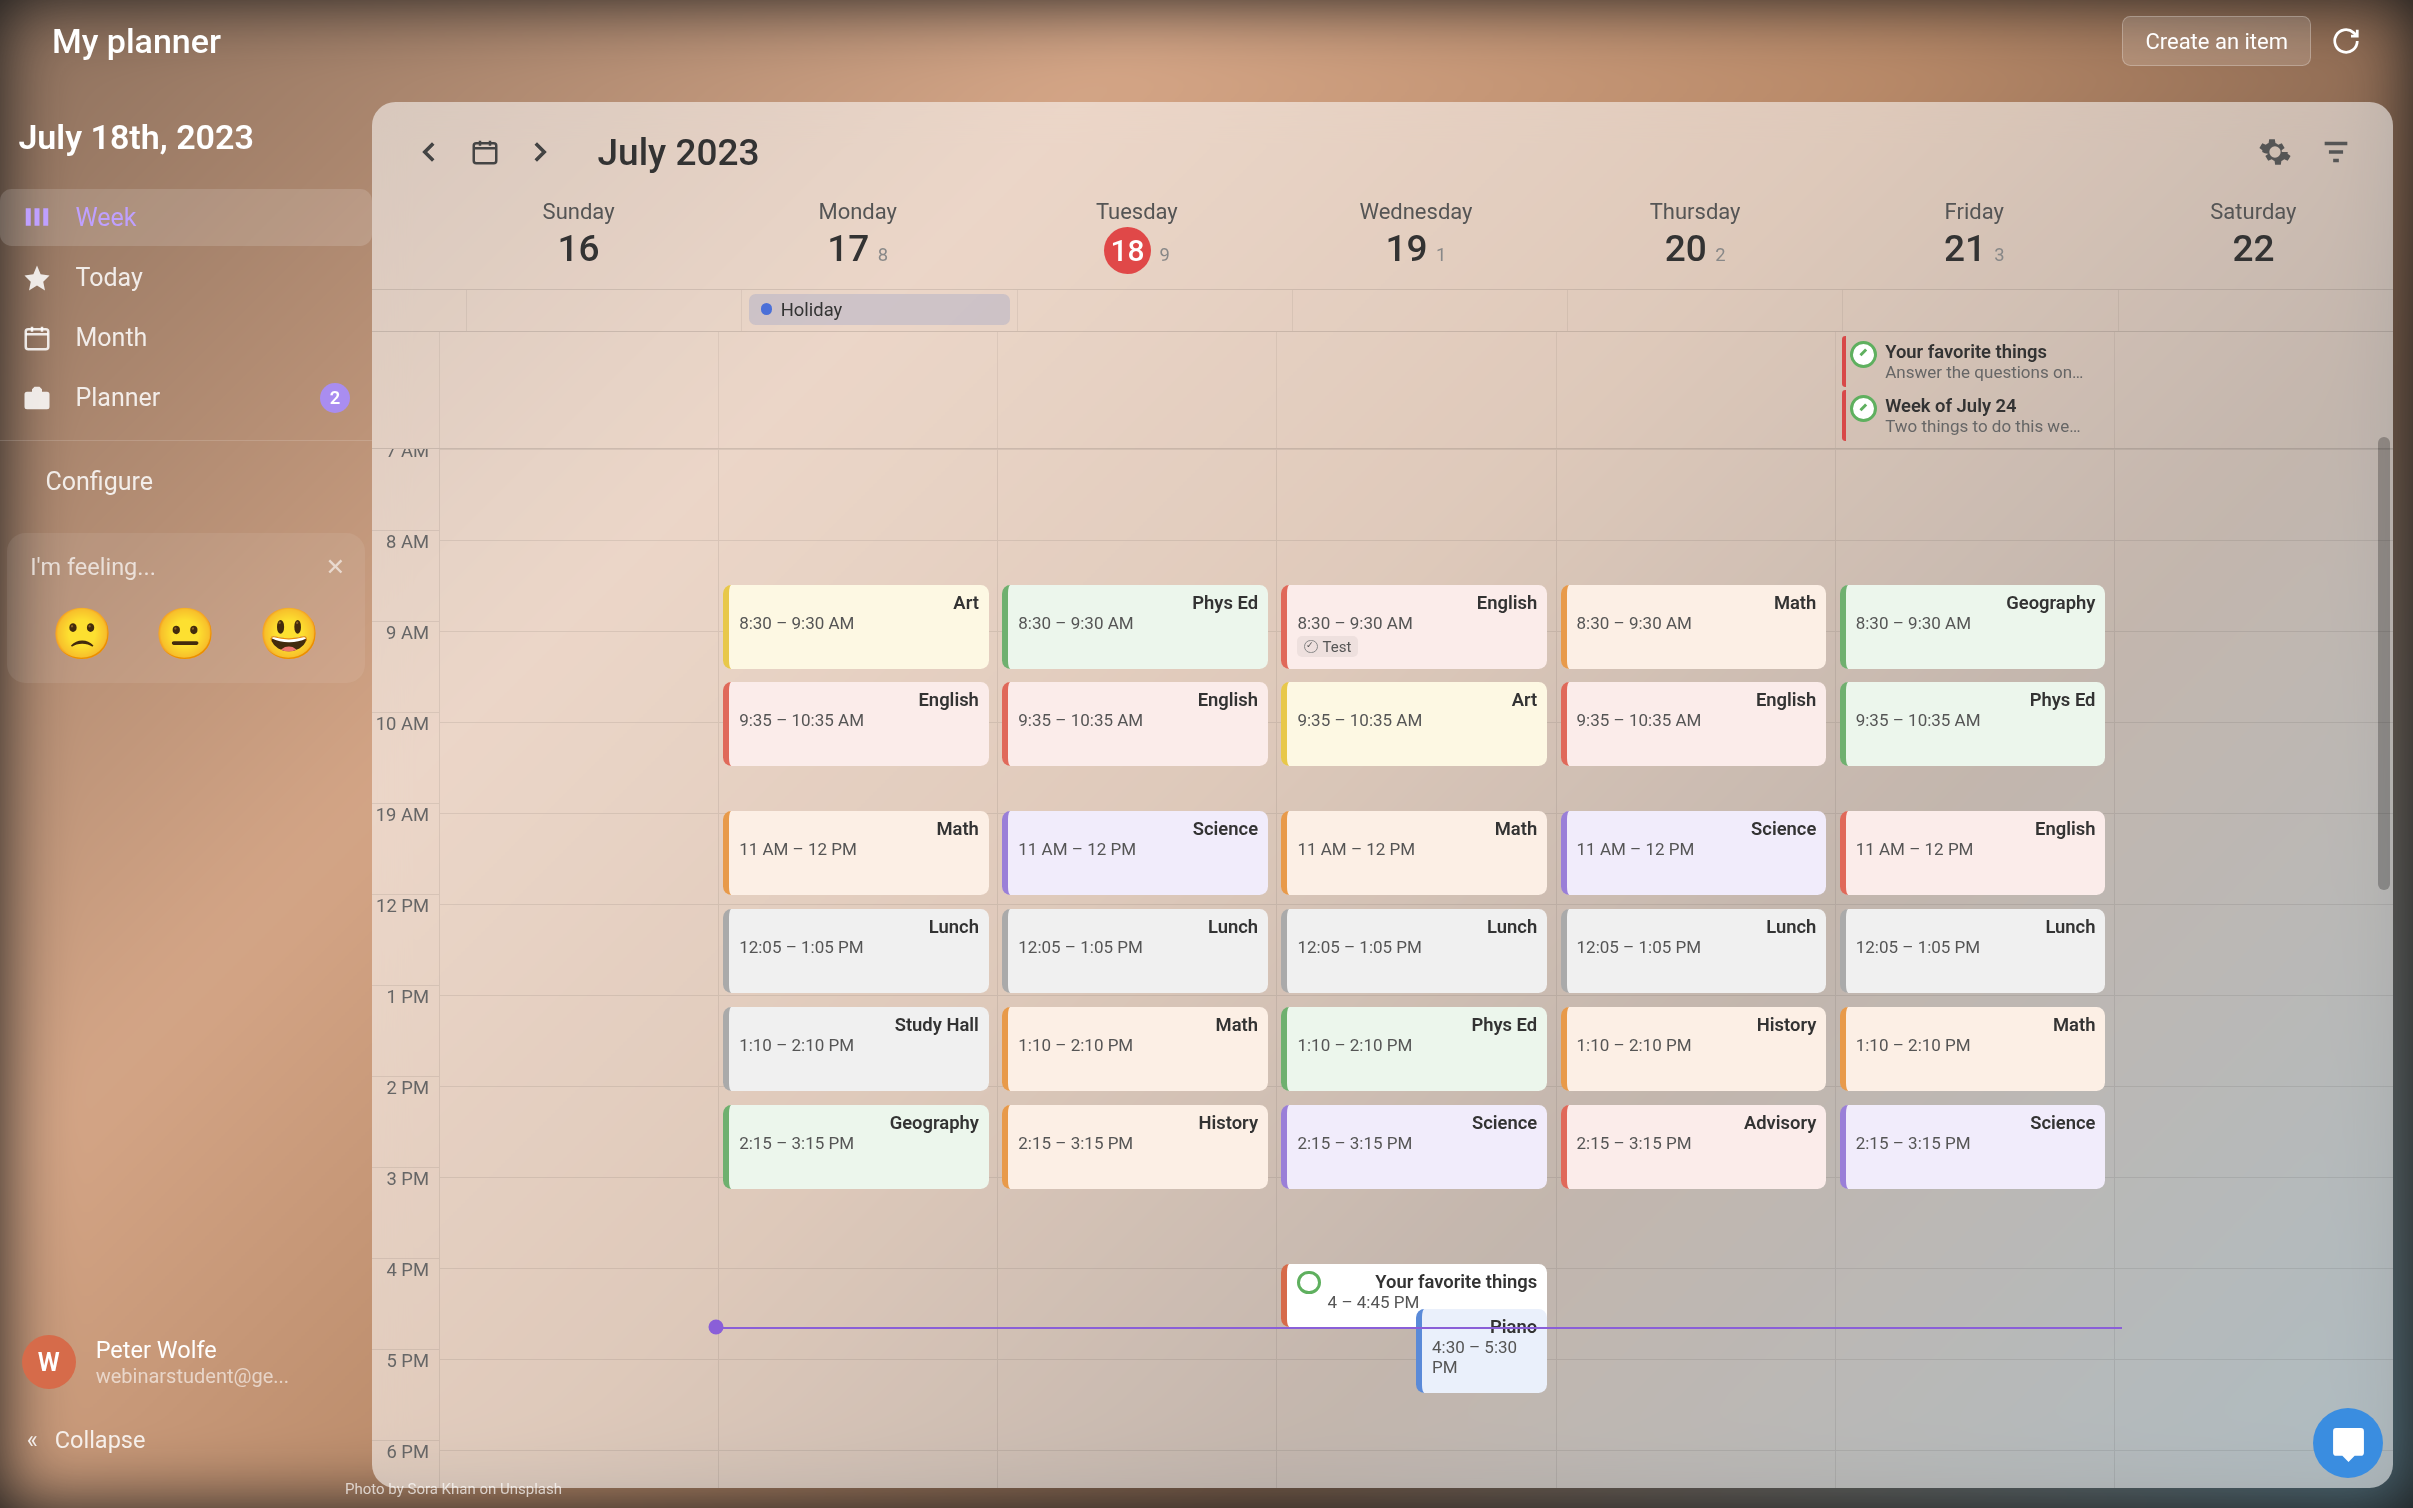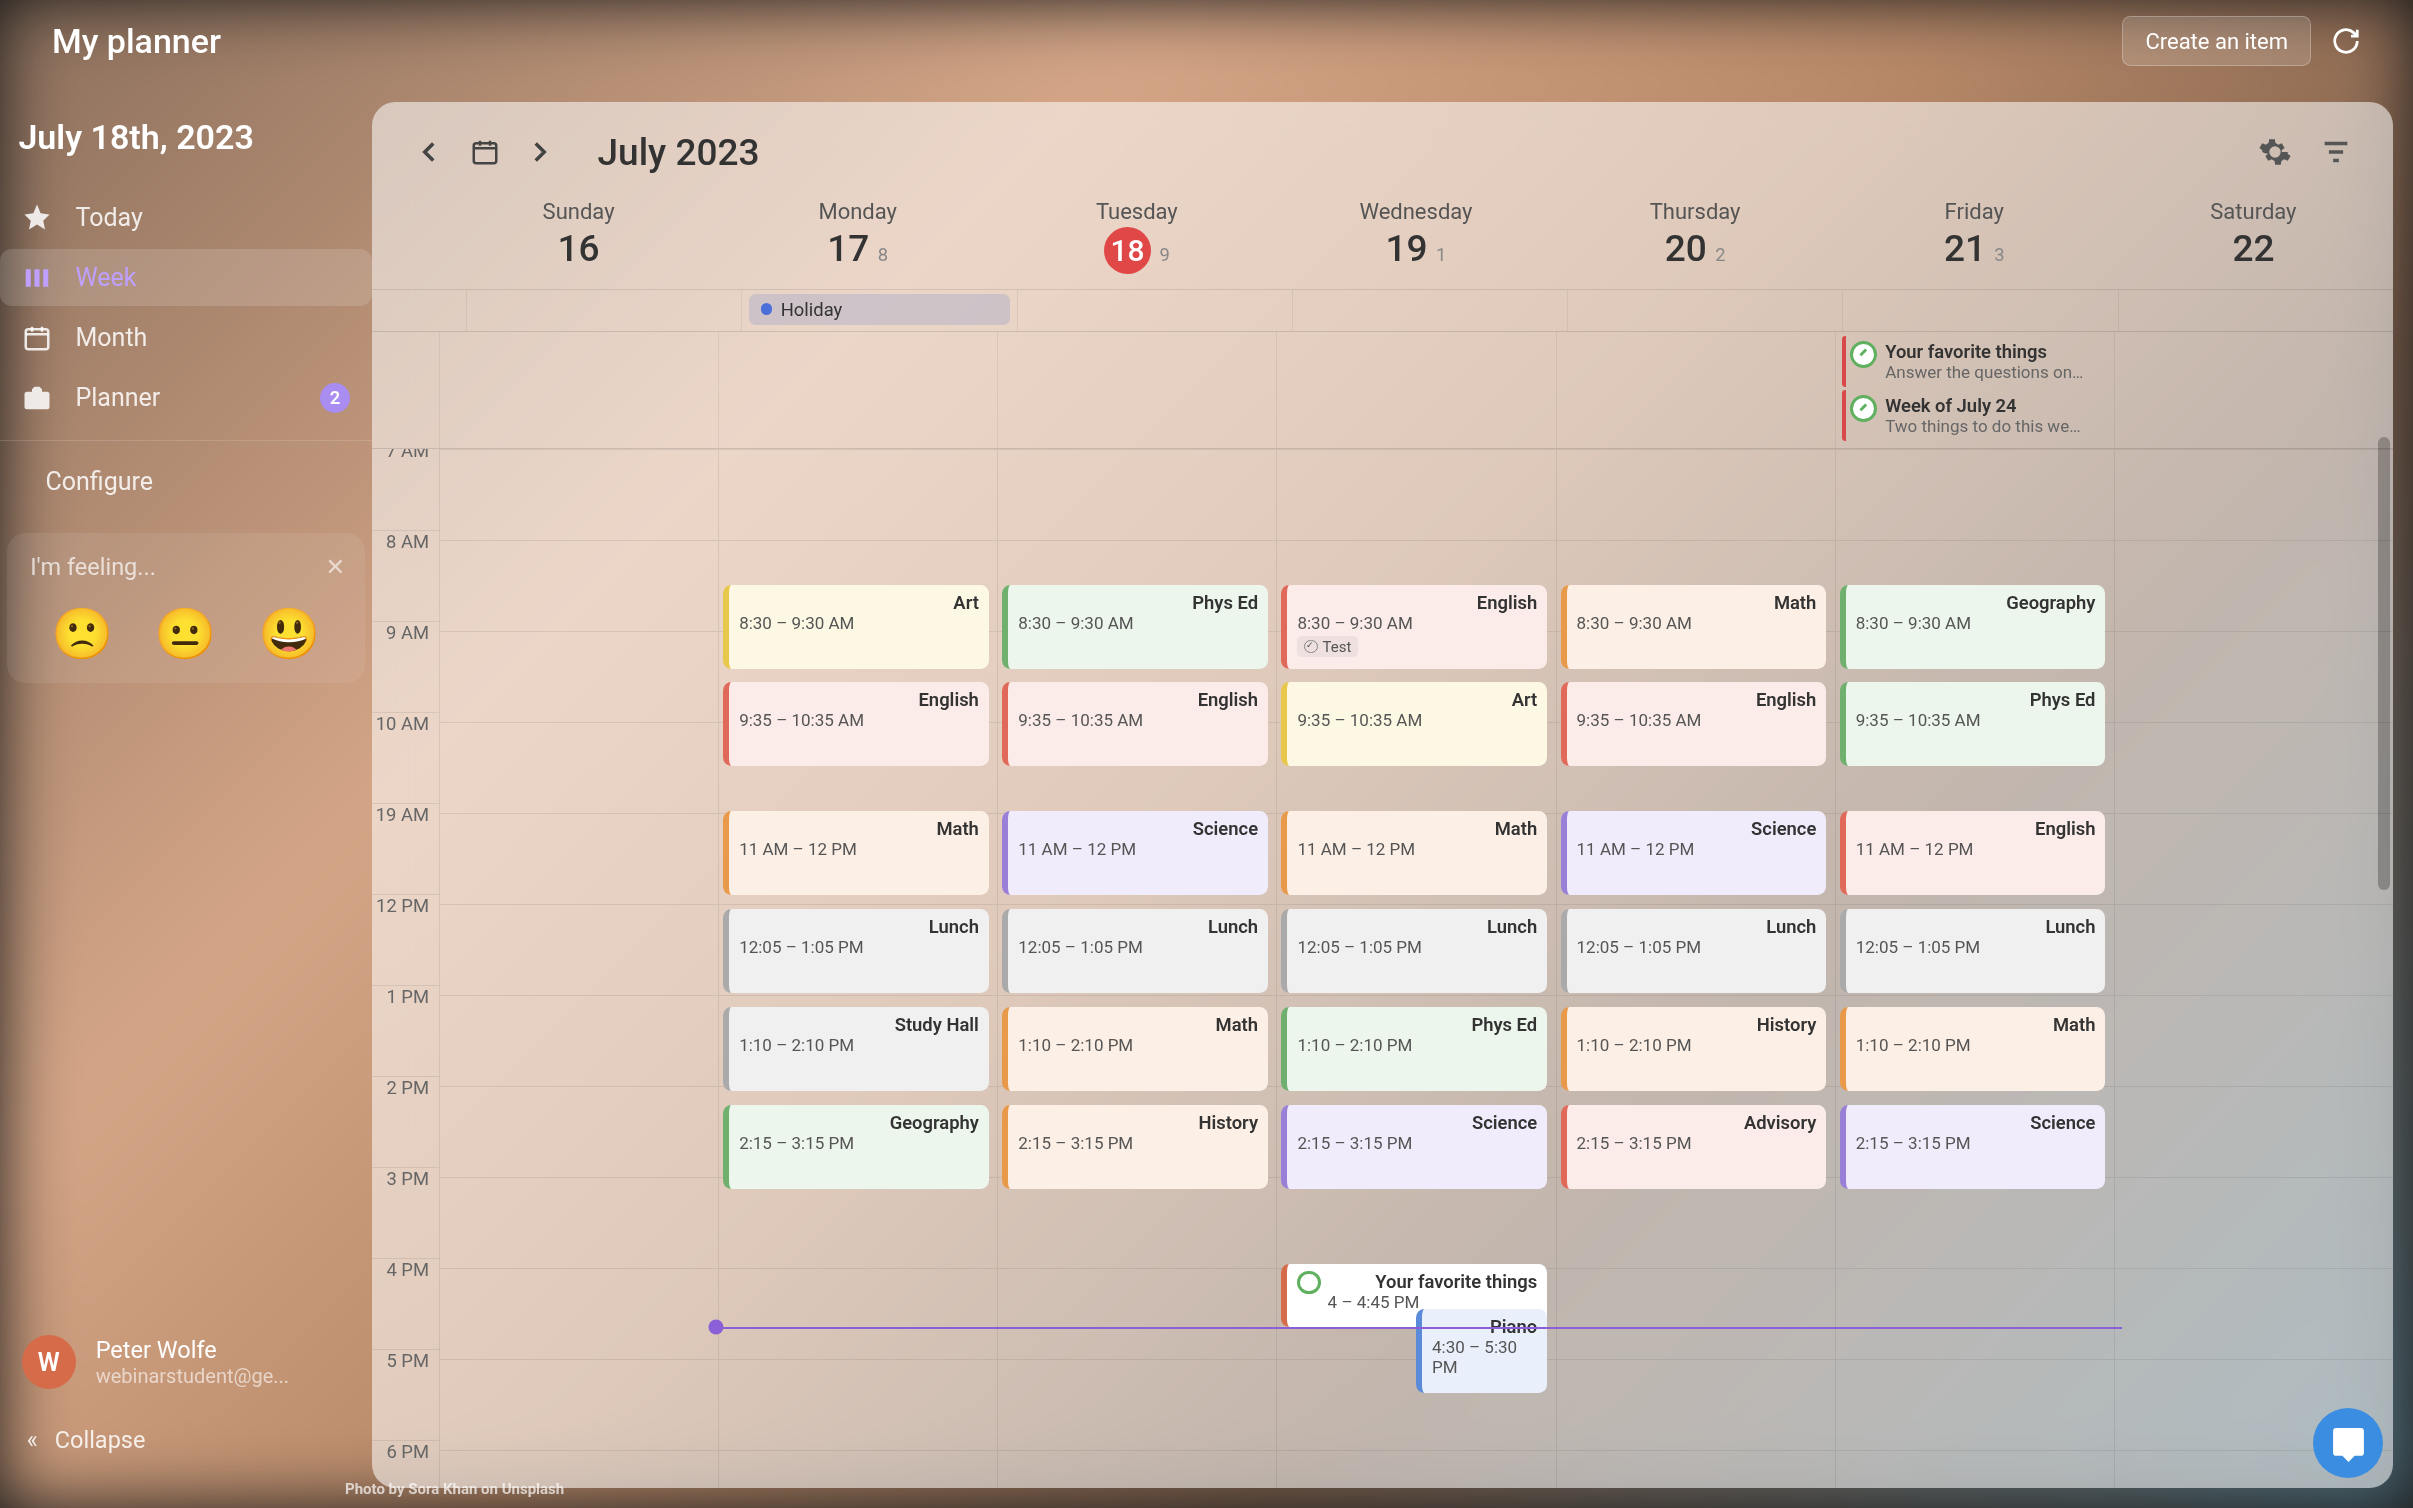--- a/index.html
+++ b/index.html
@@ -85,21 +85,21 @@
 .c-orange { background: #fcefe5; border-left-color: #e89a4a; }
 .c-purple { background: #f1ecfb; border-left-color: #9a7fd8; }
 .c-green { background: #ecf6ec; border-left-color: #6fb06f; }
 .c-gray { background: #f0f0f0; border-left-color: #aaa; }
 .c-blue { background: #eaf0fb; border-left-color: #5a8ad8; }
 .c-white { background: #fff; border-left-color: #d66b4a; }
 
 .now-line { position: absolute; height: 2.5px; background: #8a5fd8; z-index: 20; }
 .now-dot { position: absolute; width: 15px; height: 15px; background: #8a5fd8; border-radius: 50%; transform: translate(-50%,-50%); z-index: 21; }
 
-.photo-credit { position: absolute; bottom: 10px; left: 345px; font-size: 15px; color: rgba(255,255,255,0.7); z-index: 50; font-weight: bold; }
+.photo-credit { position: absolute; bottom: 10px; left: 345px; font-size: 15px; color: rgba(255,255,255,0.7); z-index: 50; }
 
 .chat-bubble { position: absolute; bottom: 30px; right: 30px; width: 70px; height: 70px; background: #3a8de0; border-radius: 50%; display: flex; align-items: center; justify-content: center; cursor: pointer; z-index: 100; }
 .chat-bubble svg { width: 37px; height: 37px; fill: #fff; }
 
 .scrollbar-track { position:absolute; right:3.4px; top:184px; bottom:17px; width:11.7px; }
 .scrollbar-thumb { position:absolute; right:0; width:11.7px; background:rgba(0,0,0,0.25); border-radius:5.9px; top:151px; height:453px; }
 </style>
 </head>
 <body>
 
@@ -115,37 +115,37 @@
           <path d="M21 3v5h-5"></path>
         </svg>
     </span>
   </div>
 </div>
 
 <div class="main">
   <div class="sidebar">
     <div class="date-header">July 18th, 2023</div>
     <div class="nav-list">
-      <div class="nav-item">
-        <span class="icon">
-            <svg viewBox="0 0 24 24" fill="currentColor">
-              <path d="M12 2l2.9 6.9L22 10l-5 4.9 1.4 7.1L12 18l-6.4 4L7 14.9 2 10l7.1-1.1z"></path>
-            </svg>
-          </span>
-        <span>Today</span>
-      </div>
       <div class="nav-item active">
         <span class="icon">
             <svg viewBox="0 0 24 24" fill="currentColor">
               <rect x="3" y="5" width="4" height="14"></rect>
               <rect x="10" y="5" width="4" height="14"></rect>
               <rect x="17" y="5" width="4" height="14"></rect>
             </svg>
           </span>
         <span>Week</span>
+      </div>
+      <div class="nav-item">
+        <span class="icon">
+            <svg viewBox="0 0 24 24" fill="currentColor">
+              <path d="M12 2l2.9 6.9L22 10l-5 4.9 1.4 7.1L12 18l-6.4 4L7 14.9 2 10l7.1-1.1z"></path>
+            </svg>
+          </span>
+        <span>Today</span>
       </div>
       <div class="nav-item">
         <span class="icon">
             <svg viewBox="0 0 24 24" fill="none" stroke="currentColor" stroke-width="2">
               <rect x="3" y="5" width="18" height="16" rx="2"></rect>
               <path d="M3 9h18M8 3v4M16 3v4"></path>
             </svg>
           </span>
         <span>Month</span>
       </div>

